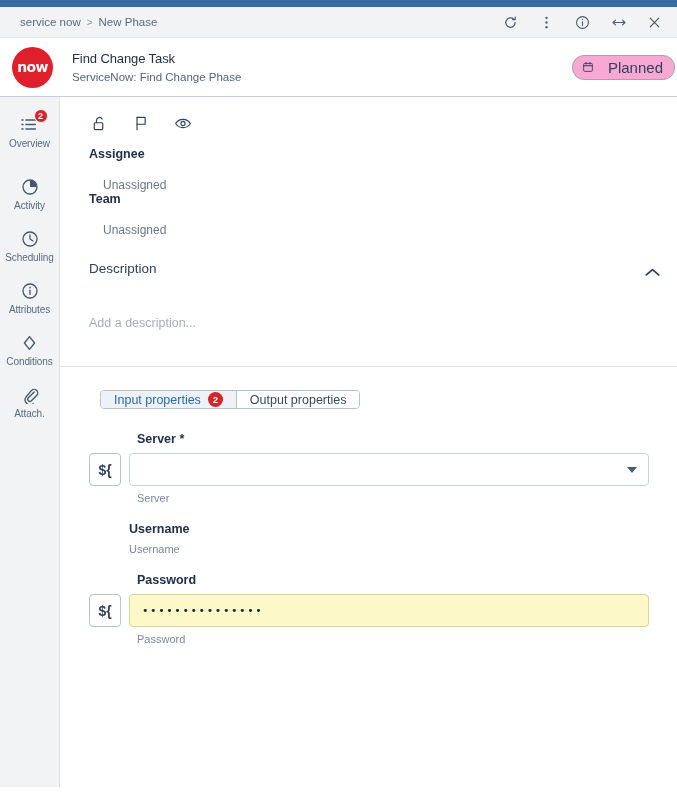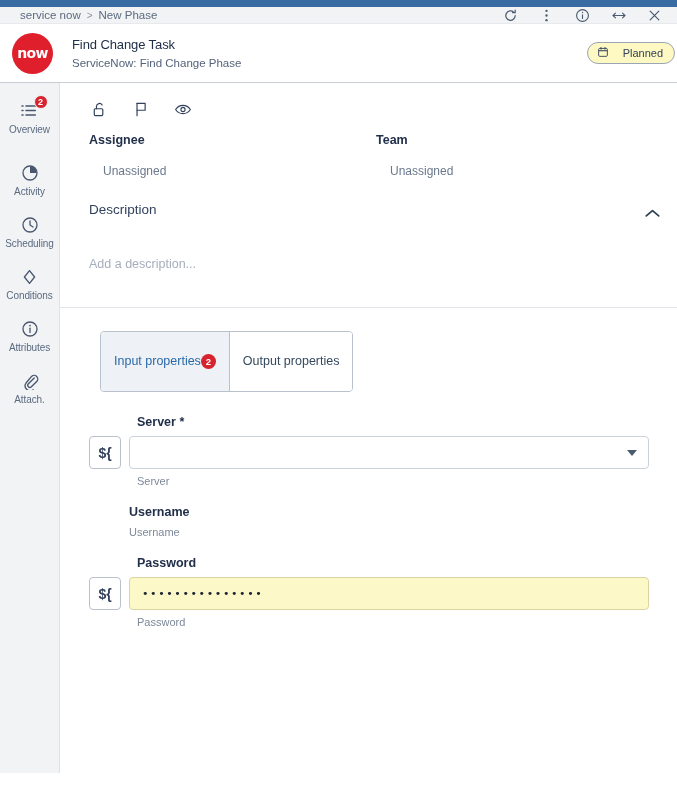--- a/index.html
+++ b/index.html
@@ -22,21 +22,21 @@
 
   
   .top-bar {
     height: 7px;
     background: #3a6ca4;
     width: 100%;
   }
 
   
   .crumb-strip {
-    height: 17px;
+    height: 31px;
     background: #f2f3f5;
     display: flex;
     align-items: center;
     padding: 0 14px 0 20px;
     border-bottom: 1px solid #e7e9ec;
   }
   .crumb {
     display: flex;
     align-items: center;
     font-size: 11.5px;
@@ -98,23 +98,23 @@
     color: #55637a;
     margin-top: 3px;
   }
   .status-pill {
     display: inline-flex;
     align-items: center;
     gap: 14px;
     border: 1px solid #9aa5b5;
     border-radius: 12px;
     padding: 3px 11px 3px 9px;
-    font-size: 11px;
+    font-size: 15px;
     color: #31415c;
-    background: #fef9c3;
+    background: #f9a8d4;
     cursor: pointer;
     flex: 0 0 auto;
   }
 
   
   .body-row {
     display: flex;
     height: calc(803px - 7px - 32px - 60px);
   }
 
@@ -179,20 +179,21 @@
   .act-ico {
     width: 19px; height: 19px;
     display: flex; align-items: center; justify-content: center;
     color: #31415c;
     cursor: pointer;
   }
 
   .meta-row {
     display: flex;
     padding-bottom: 20px;
+    flex-direction: column;
   }
   .meta-col { width: 296px; }
   .meta-label {
     font-size: 12.5px;
     font-weight: bold;
     color: #22304a;
     margin-bottom: 17px;
   }
   .meta-val {
     font-size: 12px;
@@ -231,22 +232,23 @@
   .tabs {
     display: flex;
     margin: 23px 0 0 11px;
     border: 1px solid #b9c1cc;
     border-radius: 4px;
     overflow: hidden;
     width: max-content;
   }
   .tab {
     display: flex;
-    align-items: flex-start;
-    padding: 22px 13px;
+    align-items: flex-end;
+    gap: 7px;
+    padding: 1px 13px;
     font-size: 12.5px;
     color: #34495e;
     background: #ffffff;
     cursor: pointer;
   }
   .tab.active {
     background: #eef1f5;
     color: #2a6aa8;
     border-right: 1px solid #b9c1cc;
   }
@@ -435,36 +437,36 @@
           <svg width="18" height="18" viewBox="0 0 18 18" fill="none" stroke="#48576e" stroke-width="1.3" stroke-linecap="round">
             <circle cx="9" cy="9" r="7"></circle>
               <path d="M9 4.8V9l3 2"></path>
           </svg>
         </span>
         <span class="side-label">Scheduling</span>
       </div>
 
       <div class="side-item">
         <span class="side-ico">
-          <svg width="17" height="18" viewBox="0 0 18 18" fill="none" stroke="#48576e" stroke-width="1.4" stroke-linejoin="round">
-            <path d="M9 2.2 14.4 9 9 15.8 3.6 9Z"></path>
-          </svg>
-        </span>
-        <span class="side-label">Conditions</span>
-      </div>
-
-      <div class="side-item">
-        <span class="side-ico">
           <svg width="18" height="18" viewBox="0 0 18 18" fill="none" stroke="#48576e" stroke-width="1.3">
             <circle cx="9" cy="9" r="7"></circle>
               <path d="M9 8.2v4.2" stroke-linecap="round"></path>
             <circle cx="9" cy="5.6" r="0.85" fill="#48576e" stroke="none"></circle>
           </svg>
         </span>
         <span class="side-label">Attributes</span>
+      </div>
+
+      <div class="side-item">
+        <span class="side-ico">
+          <svg width="17" height="18" viewBox="0 0 18 18" fill="none" stroke="#48576e" stroke-width="1.4" stroke-linejoin="round">
+            <path d="M9 2.2 14.4 9 9 15.8 3.6 9Z"></path>
+          </svg>
+        </span>
+        <span class="side-label">Conditions</span>
       </div>
 
       <div class="side-item">
         <span class="side-ico">
           <svg width="18" height="18" viewBox="0 0 18 18" fill="none" stroke="#48576e" stroke-width="1.35" stroke-linecap="round" stroke-linejoin="round">
             <path d="M13.2 6 7.4 11.8a2.1 2.1 0 0 0 3 3l5.3-5.3a3.6 3.6 0 0 0-5.1-5.1L5.2 10.8a5 5 0 0 0 7 7"></path>
           </svg>
         </span>
         <span class="side-label">Attach.</span>
       </div>

